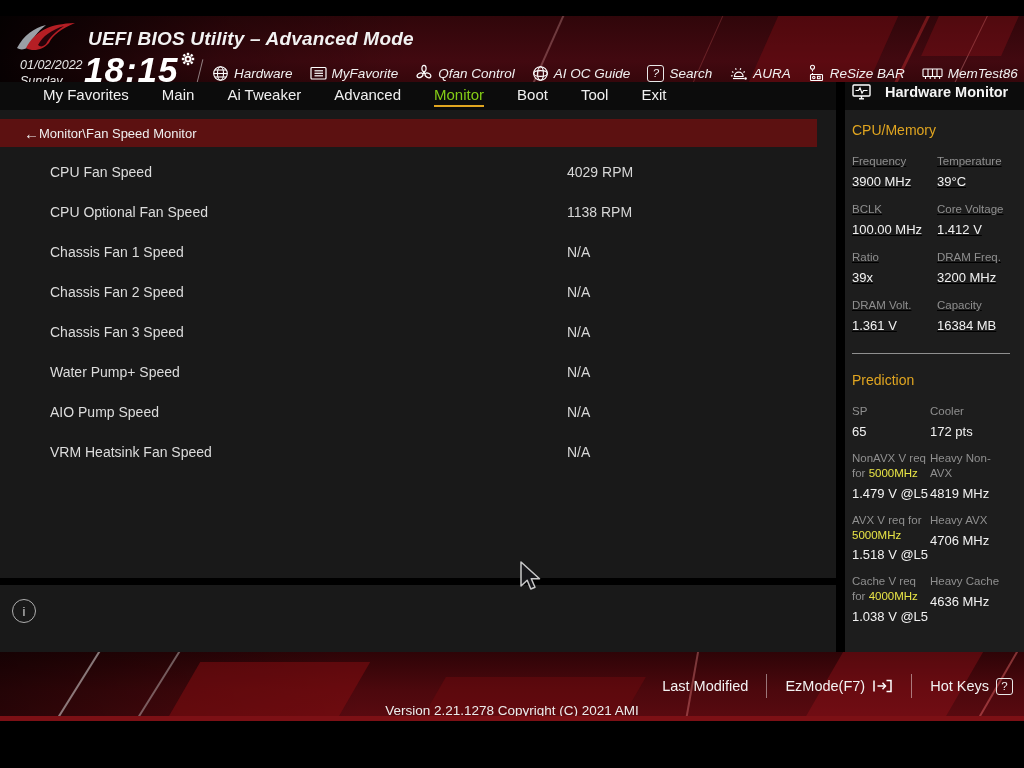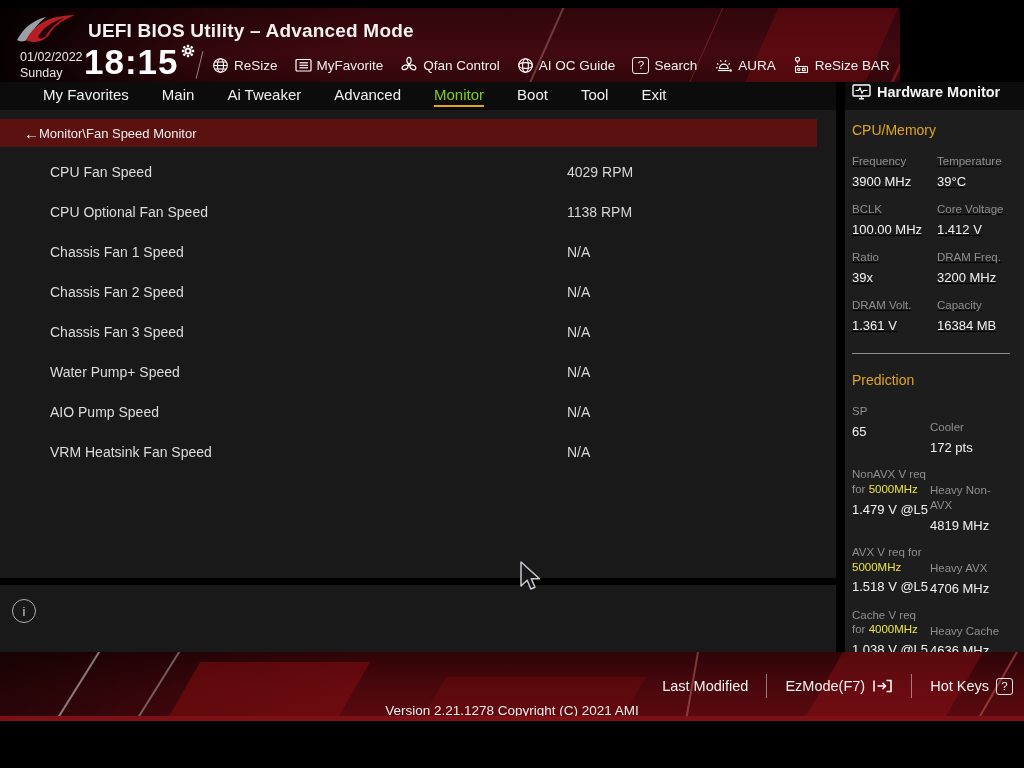--- a/index.html
+++ b/index.html
@@ -4,25 +4,26 @@
 <style>
   * { margin:0; padding:0; box-sizing:border-box; }
   html,body { background:#000; }
   #screen {
     position:relative; width:1024px; height:768px; overflow:hidden;
     background:#000; font-family:"Liberation Sans", sans-serif;
     -webkit-font-smoothing:antialiased; cursor:default;
   }
   
   .header {
-    position:absolute; left:0; top:8px; width:900px; height:82px;
+    position:absolute; left:0; top:16px; width:1024px; height:82px;
     background:
       linear-gradient(100deg, rgba(0,0,0,.9) 0%, rgba(0,0,0,.25) 22%, rgba(0,0,0,0) 40%),
       linear-gradient(180deg, #30060a 0%, #420910 55%, #2c0508 100%);
     overflow:hidden;
+    font-style:italic;
   }
   .streak { position:absolute; pointer-events:none; }
   .st1 { left:540px; top:-20px; width:2px; height:140px; background:rgba(255,190,190,.28); transform:rotate(24deg); }
   .st2 { left:700px; top:-30px; width:1px; height:160px; background:rgba(255,120,120,.22); transform:rotate(24deg); }
   .st3 { left:900px; top:-30px; width:3px; height:170px; background:rgba(255,60,60,.30); transform:rotate(26deg); }
   .st4 { left:960px; top:-30px; width:1px; height:170px; background:rgba(255,160,160,.35); transform:rotate(26deg); }
   .hblock1 { left:760px; top:0; width:120px; height:82px; background:rgba(140,15,20,.35); transform:skewX(-24deg); }
   .hblock2 { left:930px; top:0; width:80px; height:40px; background:rgba(160,20,26,.30); transform:skewX(-24deg); }
   .rog-logo { position:absolute; left:16px; top:4px; }
   .app-title { position:absolute; left:88px; top:12px; font-size:19px; font-weight:600; color:#f2f2f2; letter-spacing:.2px; }
@@ -35,21 +36,21 @@
   .hdr-sep { position:absolute; left:199px; top:43px; width:1px; height:28px; background:rgba(230,230,230,.55); transform:rotate(14deg); }
   .quickbar { position:absolute; left:212px; top:40px; height:34px; display:flex; align-items:center; gap:17px; }
   .qitem { display:flex; align-items:center; gap:5px; color:#f0f0f0; font-size:13.5px; white-space:nowrap; }
   .qbox { display:inline-flex; align-items:center; justify-content:center; width:17px; height:17px;
           border:1.4px solid #e8e8e8; border-radius:3px; font-size:11.5px; color:#f0f0f0; }
   
   .tabbar { position:absolute; left:0; top:82px; width:1024px; height:28px; background:#0c0c0c; }
   .tabs { position:absolute; left:43px; top:0; height:28px; display:flex; align-items:center; gap:33px; }
   .tab { color:#f0f0f0; font-size:15px; padding-bottom:2px; border-bottom:2px solid transparent; white-space:nowrap; }
   .tab.active { color:#84cc16; border-bottom-color:#e0a520; }
-  .hwm-head { position:absolute; left:852px; top:0; height:20px; display:flex; align-items:center; gap:6px;
+  .hwm-head { position:absolute; left:852px; top:0; height:20px; display:flex; align-items:center; gap:14px;
               color:#f5f5f5; font-size:14.5px; font-weight:600; }
   
   .main-panel { position:absolute; left:0; top:110px; width:836px; height:578px; background:#191919; }
   .breadcrumb { position:absolute; left:0; top:9px; width:817px; height:28px; background:#5c1111;
                 display:flex; align-items:center; color:#efefef; font-size:13px; }
   .bc-arrow { margin-left:24px; font-size:15px; color:#efefef; }
   .bc-text { margin-left:0; }
   .fan-list { position:absolute; left:0; top:42px; width:744px; }
   .fan-row { display:grid; grid-template-columns:517px 1fr; align-items:center; height:40px; padding-left:50px;
              color:#dcdcdc; font-size:14px; }
@@ -64,21 +65,21 @@
              padding:12px 8px 0 7px; }
   .side-sec-title { color:#e0a520; font-size:14px; margin-bottom:16px; }
   .hm-grid { display:grid; grid-template-columns:85px 1fr;text-decoration:underline; }
   .hm-cell { margin-bottom:13px; }
   .hm-label { color:#8f8f8f; font-size:11.5px; line-height:1.3; }
   .hm-value { color:#f2f2f2; font-size:13px; margin-top:5px; }
   .side-hr { border:none; border-top:1px solid #8f8f8f; width:158px; margin:7px 0 18px 0; }
   .pred-grid { display:grid; grid-template-columns:78px 1fr; }
   .p-cell { margin-bottom:12px; }
   .p-cell .hm-label { max-width:76px; }
-  .p-col2 .hm-label { max-width:72px;margin-top:16px; }
+  .p-col2 .hm-label { max-width:72px; }
   .hl { color:#e8e446; }
   
   .footer { position:absolute; left:0; top:652px; width:1024px; height:69px;
     background:
       linear-gradient(75deg, rgba(0,0,0,.55) 0%, rgba(0,0,0,0) 35%),
       linear-gradient(180deg, #2e0407 0%, #4c080d 55%, #5a0a10 100%);
     overflow:hidden; }
   .fblock1 { left:180px; top:10px; width:170px; height:70px; background:rgba(130,12,17,.55); transform:skewX(-30deg); }
   .fblock2 { left:430px; top:25px; width:200px; height:55px; background:rgba(110,10,14,.5); transform:skewX(-30deg); }
   .fblock3 { left:820px; top:0px; width:140px; height:80px; background:rgba(150,18,24,.4); transform:skewX(-30deg); }
@@ -147,21 +148,21 @@
       <div class="qitem">
         <span>
           <svg width="17" height="17" viewBox="0 0 17 17" fill="none" stroke="#fff" stroke-width="1.1">
             <circle cx="8.5" cy="8.5" r="6.8"></circle>
             <ellipse cx="8.5" cy="8.5" rx="3" ry="6.8"></ellipse>
             <line x1="1.7" y1="8.5" x2="15.3" y2="8.5"></line>
             <line x1="2.6" y1="5" x2="14.4" y2="5"></line>
             <line x1="2.6" y1="12" x2="14.4" y2="12"></line>
           </svg>
         </span>
-        <span>ReSize</span>
+        <span>Hardware</span>
       </div>
       <div class="qitem">
         <span>
           <svg width="17" height="15" viewBox="0 0 17 15" fill="none" stroke="#fff" stroke-width="1.2">
             <rect x="1" y="1.5" width="15" height="11.5" rx="1"></rect>
             <line x1="4.5" y1="4.8" x2="13" y2="4.8"></line>
             <line x1="4.5" y1="7.3" x2="13" y2="7.3"></line>
             <line x1="4.5" y1="9.8" x2="13" y2="9.8"></line>
           </svg>
         </span>

